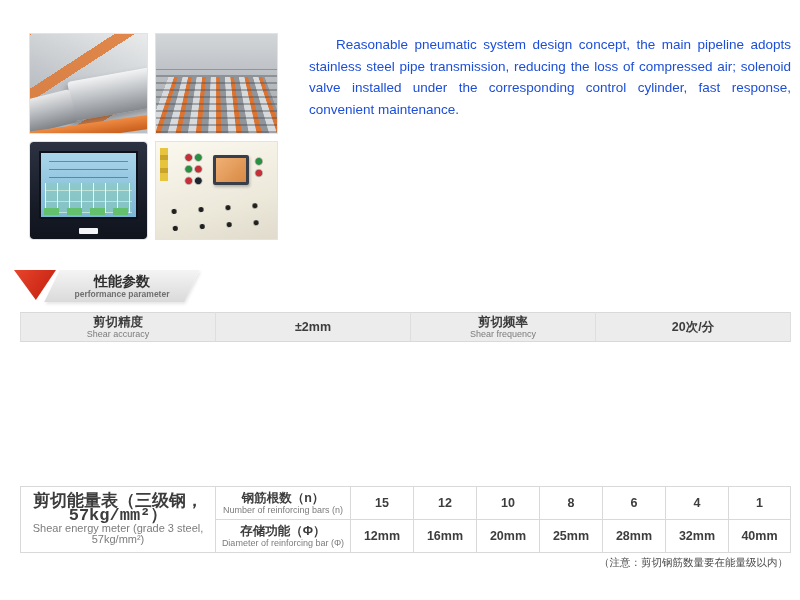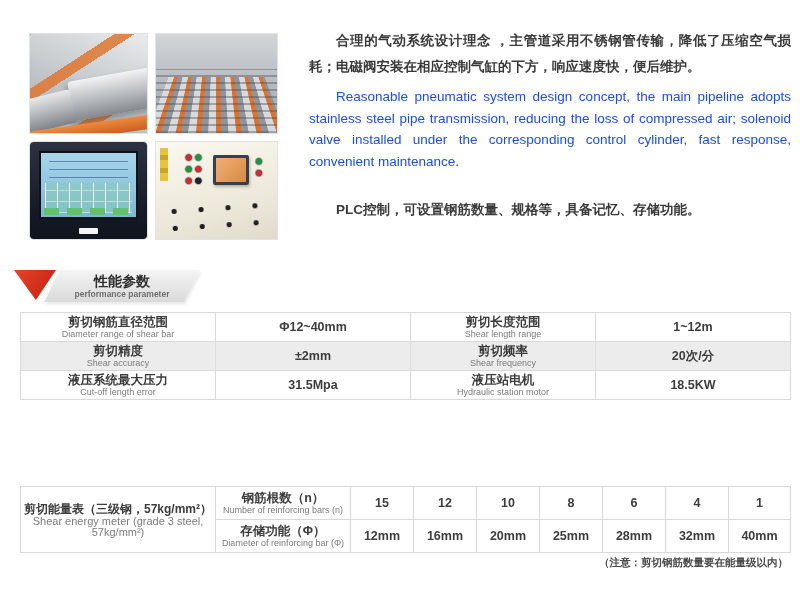--- a/index.html
+++ b/index.html
@@ -88,24 +88,24 @@
   .spec,.energy{position:absolute;left:20px;width:770px;}
   .spec{top:312px;}
   .energy{top:486px;}
   th,td{border:1px solid #d9d9d9;padding:0;vertical-align:middle;text-align:center;}
   tr.alt th,tr.alt td{background:#ececec;border-left-color:#dedede;border-right-color:#dedede;}
   .lzh{display:block;font-weight:bold;font-size:12.5px;color:#3c3c3c;line-height:14px;}
   .len{display:block;font-weight:normal;font-size:9px;color:#7c7c7c;line-height:11px;}
   td.val{font-weight:bold;font-size:12.5px;color:#3d3d3d;}
   .spec tr{height:29px;}
   .energy tr{height:33px;}
-  .energy .big .lzh{font-size:12px;}
+  .energy .big .lzh{font-size:17px;font-family:Liberation Mono, monospace;}
   .energy .big .len{font-size:11px;}
 
-  .note{position:absolute;right:12px;top:556px;font-size:10.5px;font-weight:bold;color:#4a4a4a;}
+  .note{position:absolute;right:12px;top:556px;font-size:10.5px;font-weight:normal;color:#4a4a4a;}
 </style>
 </head>
 <body>
 
 <div class="photos">
   <div class="photo p1">
     <i class="blk-a"></i>
     <i class="blk-b"></i>
     <i class="obar"></i>
   </div>
@@ -117,78 +117,52 @@
     <i class="btns"></i>
     <i class="logo"></i>
   </div>
   <div class="photo p4">
     <i class="yel"></i>
     <i class="scr4"></i>
   </div>
 </div>
 
 <div class="intro">
-  <p class="zh">合理的气动系统设计理念 ，主管道采用不锈钢管传输，降低了压缩空气损耗；电磁阀安装在相应控制气缸的下方，响应速度快，便后维护。</p>
   <p class="en">Reasonable pneumatic system design concept, the main pipeline adopts stainless steel pipe transmission, reducing the loss of compressed air; solenoid valve installed under the corresponding control cylinder, fast response, convenient maintenance.</p>
-  <p class="zh zh2">PLC控制，可设置钢筋数量、规格等，具备记忆、存储功能。</p>
 </div>
 
 <div class="sec">
   <div class="tri"></div>
   <div class="banner">
     <div class="banner-inner">
       <span class="sec-zh">性能参数</span>
       <span class="sec-en">performance parameter</span>
     </div>
   </div>
 </div>
 
 <table class="spec">
   <colgroup>
       <col style="width:195px">
       <col style="width:195px">
       <col style="width:185px">
       <col style="width:195px">
     </colgroup>
   <tbody>
-      <tr>
-    <th>
-          <span class="lzh">剪切钢筋直径范围</span>
-          <span class="len">Diameter range of shear bar</span>
-        </th>
-    <td class="val">Φ12~40mm</td>
-    <th>
-          <span class="lzh">剪切长度范围</span>
-          <span class="len">Shear length range</span>
-        </th>
-    <td class="val">1~12m</td>
-  </tr>
   <tr class="alt">
     <th>
           <span class="lzh">剪切精度</span>
           <span class="len">Shear accuracy</span>
         </th>
     <td class="val">±2mm</td>
     <th>
           <span class="lzh">剪切频率</span>
           <span class="len">Shear frequency</span>
         </th>
     <td class="val">20次/分</td>
-  </tr>
-  <tr>
-    <th>
-          <span class="lzh">液压系统最大压力</span>
-          <span class="len">Cut-off length error</span>
-        </th>
-    <td class="val">31.5Mpa</td>
-    <th>
-          <span class="lzh">液压站电机</span>
-          <span class="len">Hydraulic station motor</span>
-        </th>
-    <td class="val">18.5KW</td>
   </tr>
 </tbody>
   </table>
 
 <table class="energy">
   <colgroup>
       <col style="width:195px">
       <col style="width:135px">
       <col style="width:63px">
       <col style="width:63px">

